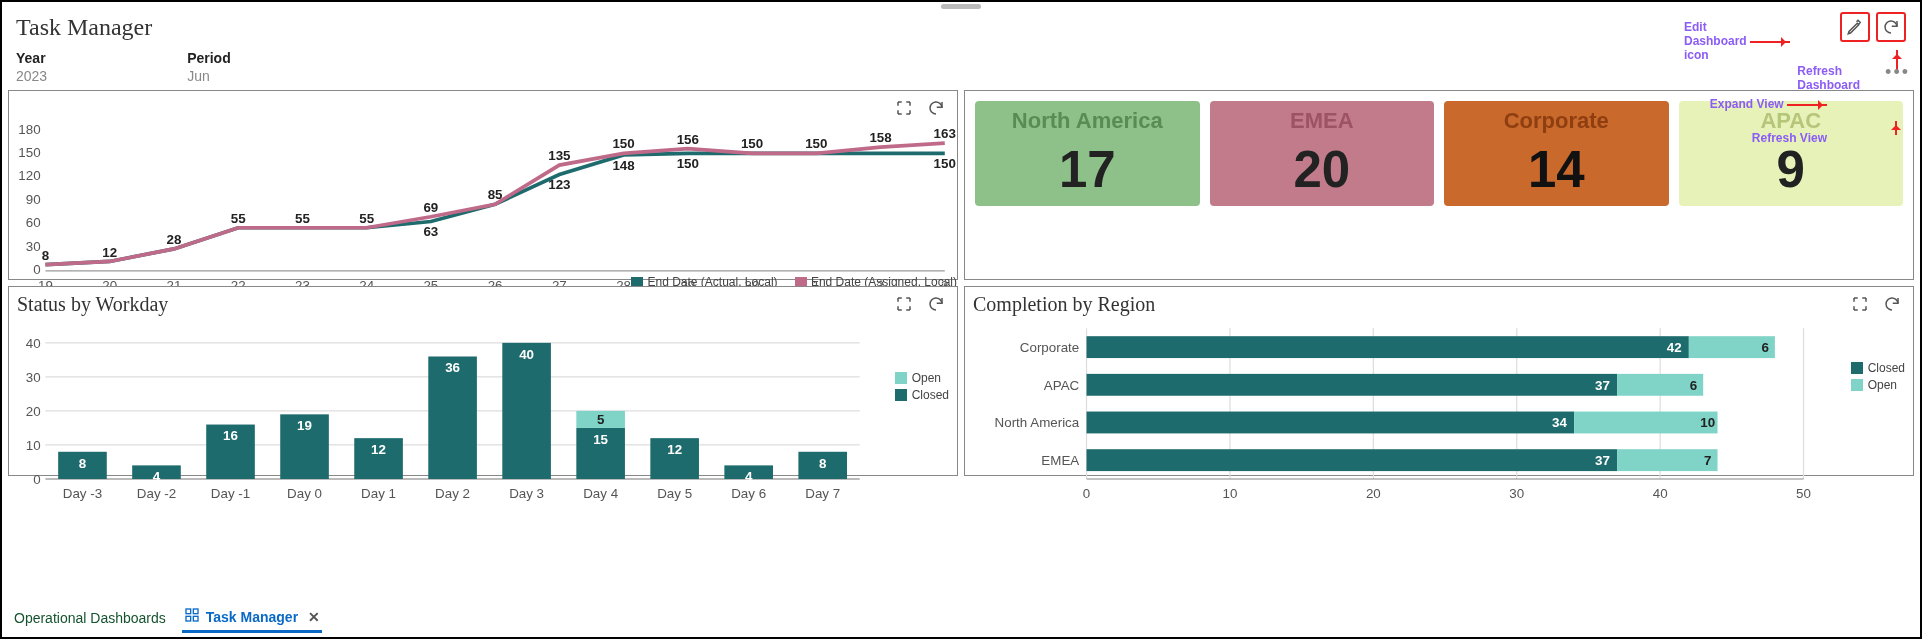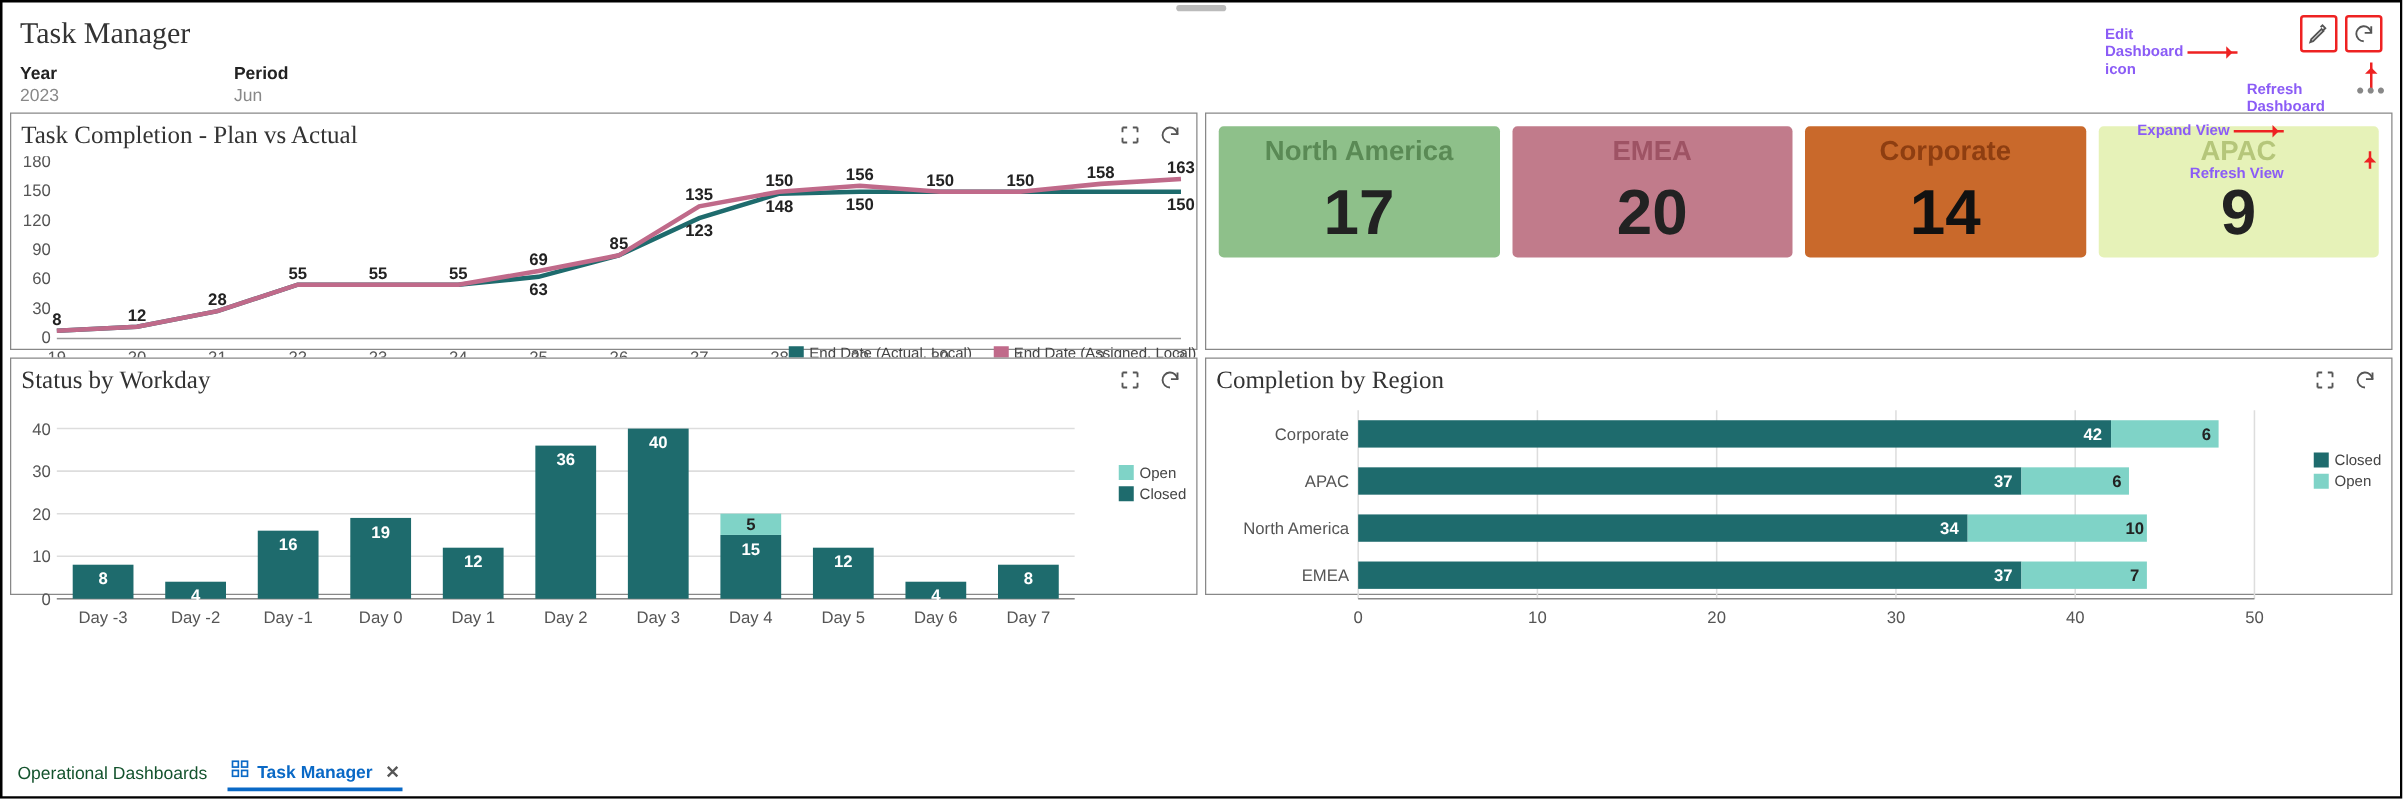--- a/index.html
+++ b/index.html
@@ -113,21 +113,20 @@
     <div class="filter">
       <div class="lbl">Period</div>
       <div class="val">Jun</div>
     </div>
   </div>
 
   <div class="grid">
 
     <div class="panel">
       <div class="panel-head">
-        <div class="panel-title">Task Completion - Plan vs Actual</div>
         <div class="panel-icons">
           <span class="ib">
               <svg class="icon" viewBox="0 0 24 24">
                 <path d="M4 4h5M4 4v5M20 4h-5M20 4v5M4 20h5M4 20v-5M20 20h-5M20 20v-5"></path>
               </svg>
             </span>
           <span class="ib">
               <svg class="icon" viewBox="0 0 24 24">
                 <path d="M20 11A8 8 0 1 0 12 20"></path>
                 <path d="M20 4v7h-7"></path>

